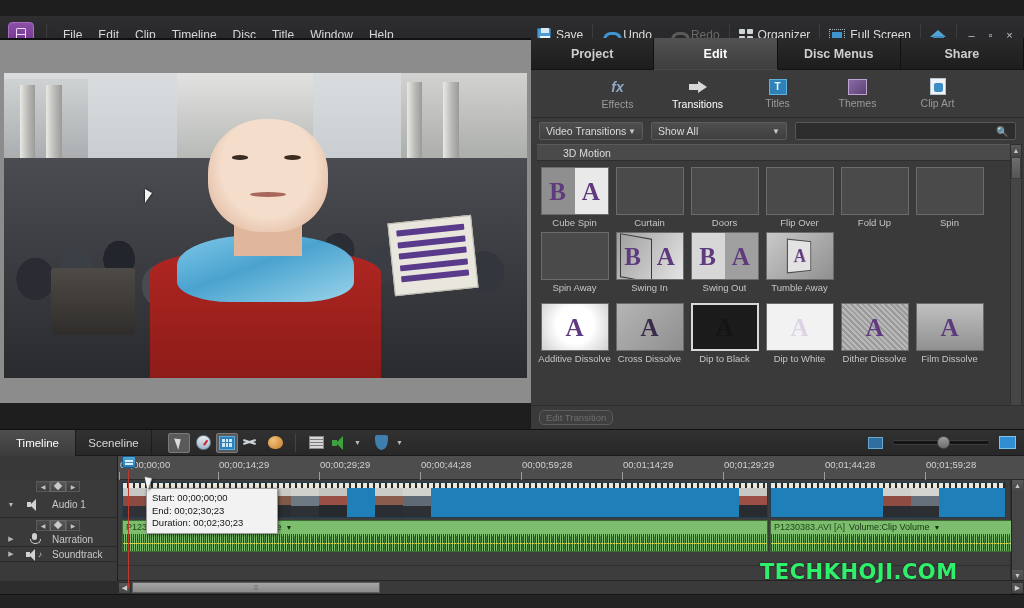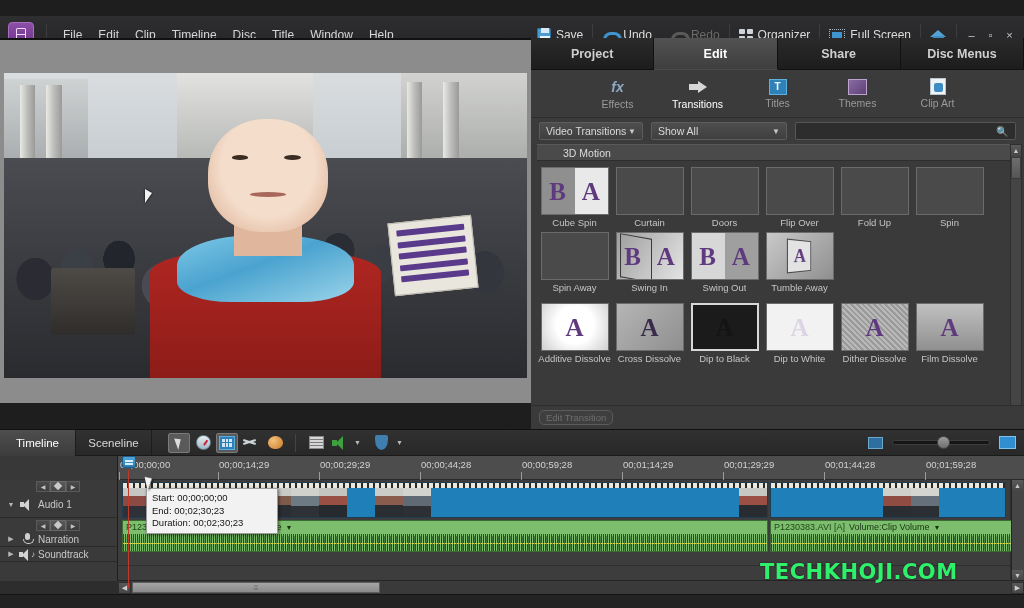--- a/index.html
+++ b/index.html
@@ -293,21 +293,21 @@
   .tick { position:absolute; top:3px; color:#d2d2d2; font-size:9.5px; white-space:nowrap; }
   .tick:before { content:""; position:absolute; left:-1px; top:13px; width:1px; height:8px; background:#9a9a9a; }
 
   .cti { position:absolute; top:0; width:14px; height:14px; z-index:30; }
   .cti-head { width:14px; height:12px; background:linear-gradient(#4fa8dc,#2b7bb0); border:1px solid #1d5d88; border-radius:2px; position:relative; }
   .cti-head:before { content:""; position:absolute; left:2px; top:3px; right:2px; height:1.5px; background:#d8eefb; box-shadow:0 3px 0 #d8eefb; }
   .cti-line { position:absolute; left:6px; top:14px; width:1px; height:118px; background:#c0392b; }
 
   .tl-body { position:relative; height:101px; background:#2d2d2d; overflow:hidden; }
   .tracks-hdr { position:absolute; left:0; top:0; width:118px; height:101px; background:#3a3a3a; border-right:1px solid #1f1f1f; }
-  .trk { display:flex; align-items:center; height:26px; border-bottom:1px solid #2a2a2a; padding-left:6px; gap:3px; }
+  .trk { display:flex; align-items:center; height:26px; border-bottom:1px solid #2a2a2a; padding-left:6px; gap:10px; }
   .trk.h1 { height:12px; border-bottom:none; }
   .tw { width:10px; color:#b5b5b5; font-size:7px; display:flex; align-items:center; justify-content:center; }
   .trk-ico { width:16px; display:flex; align-items:center; justify-content:center; }
   .trk-name { color:#c9c9c9; font-size:10px; }
   .nudge { display:flex; align-items:center; justify-content:center; gap:0; margin-left:30px; }
   .nudge .nb { width:14px;height:11px;background:linear-gradient(#4b4b4b,#3c3c3c);border:1px solid #5a5a5a;color:#c2c2c2;font-size:6px;display:flex;align-items:center;justify-content:center;}
   .nudge .nd { width:16px;height:11px;background:linear-gradient(#5a5a5a,#474747);border:1px solid #6a6a6a;display:flex;align-items:center;justify-content:center;}
   .nudge .nd i { width:6px;height:6px;background:#c9c9c9;transform:rotate(45deg); }
 
   .sp-vol { width:15px;height:13px;position:relative; }
@@ -496,22 +496,22 @@
         <span>▣</span>
       </div>
     </div>
   </div>
 
   <div class="rpanel">
 
     <div class="tabs">
       <div class="tab">Project</div>
       <div class="tab active">Edit</div>
+      <div class="tab">Disc Menus</div>
       <div class="tab">Share</div>
-      <div class="tab">Disc Menus</div>
     </div>
 
     <div class="modebar">
       <div class="mode">
         <span class="mico mico-fx">fx</span>
         <span>Effects</span>
       </div>
       <div class="mode active">
         <span class="mico mico-tr"></span>
         <span>Transitions</span>

